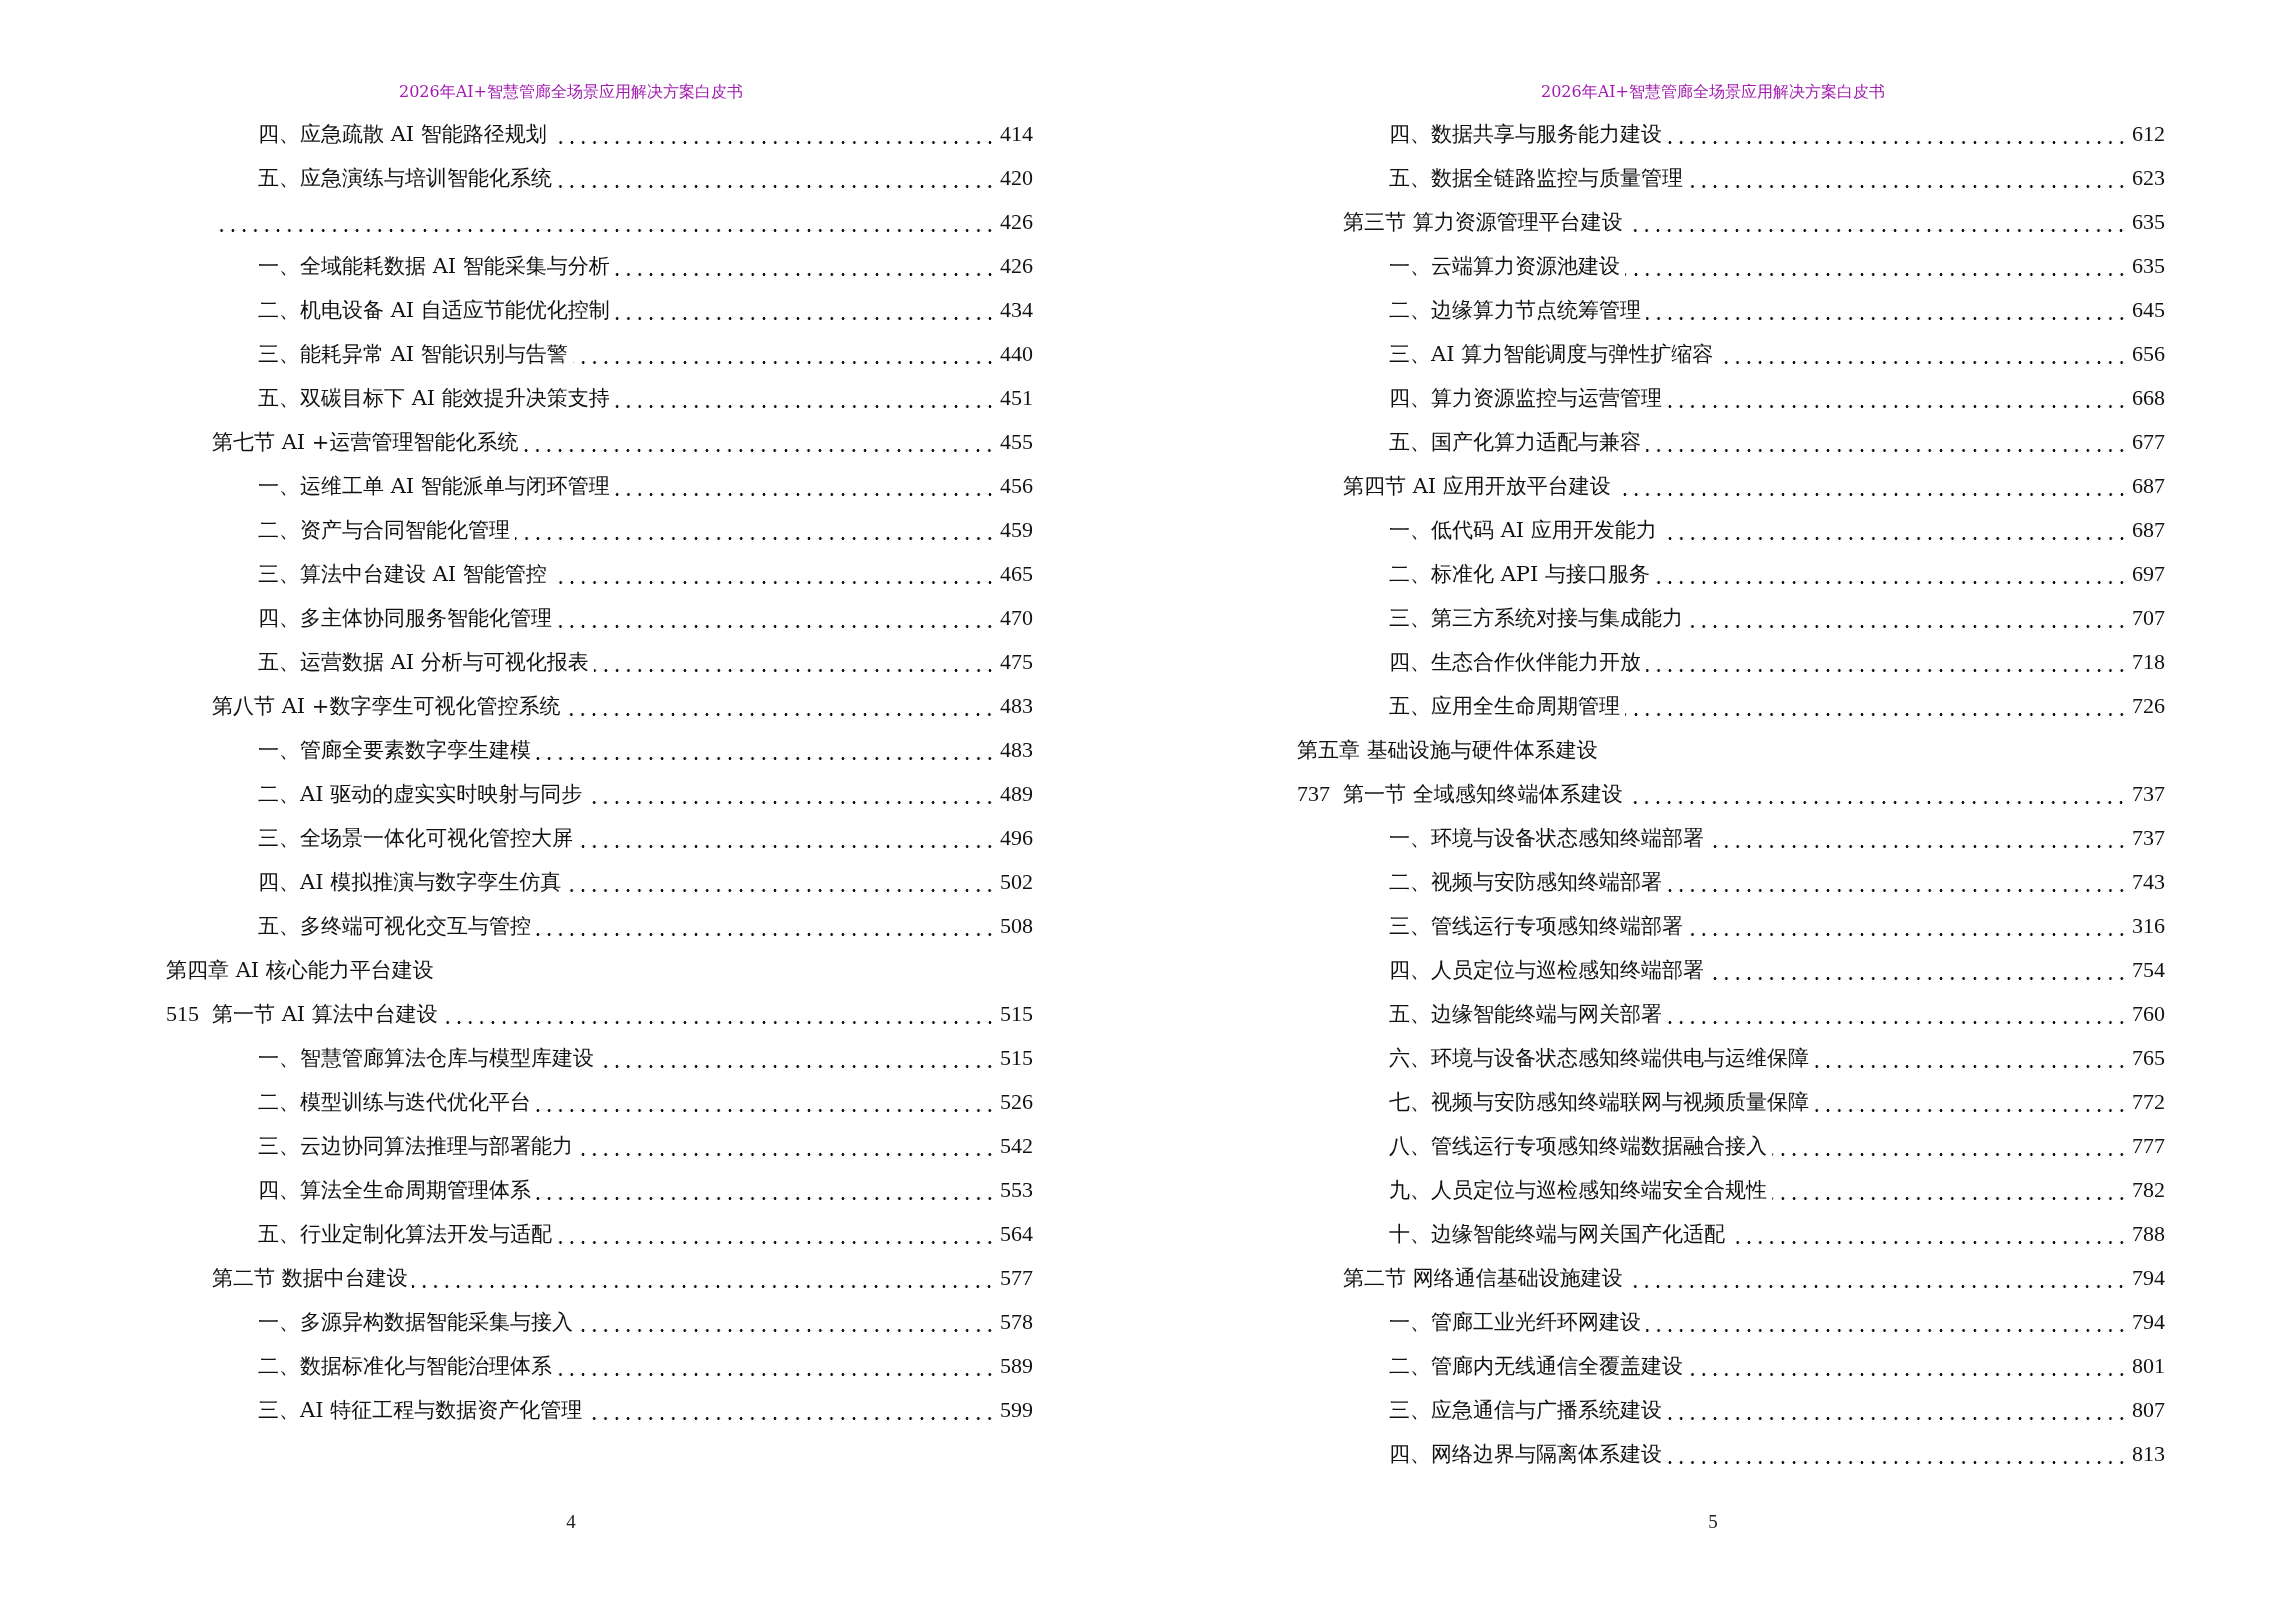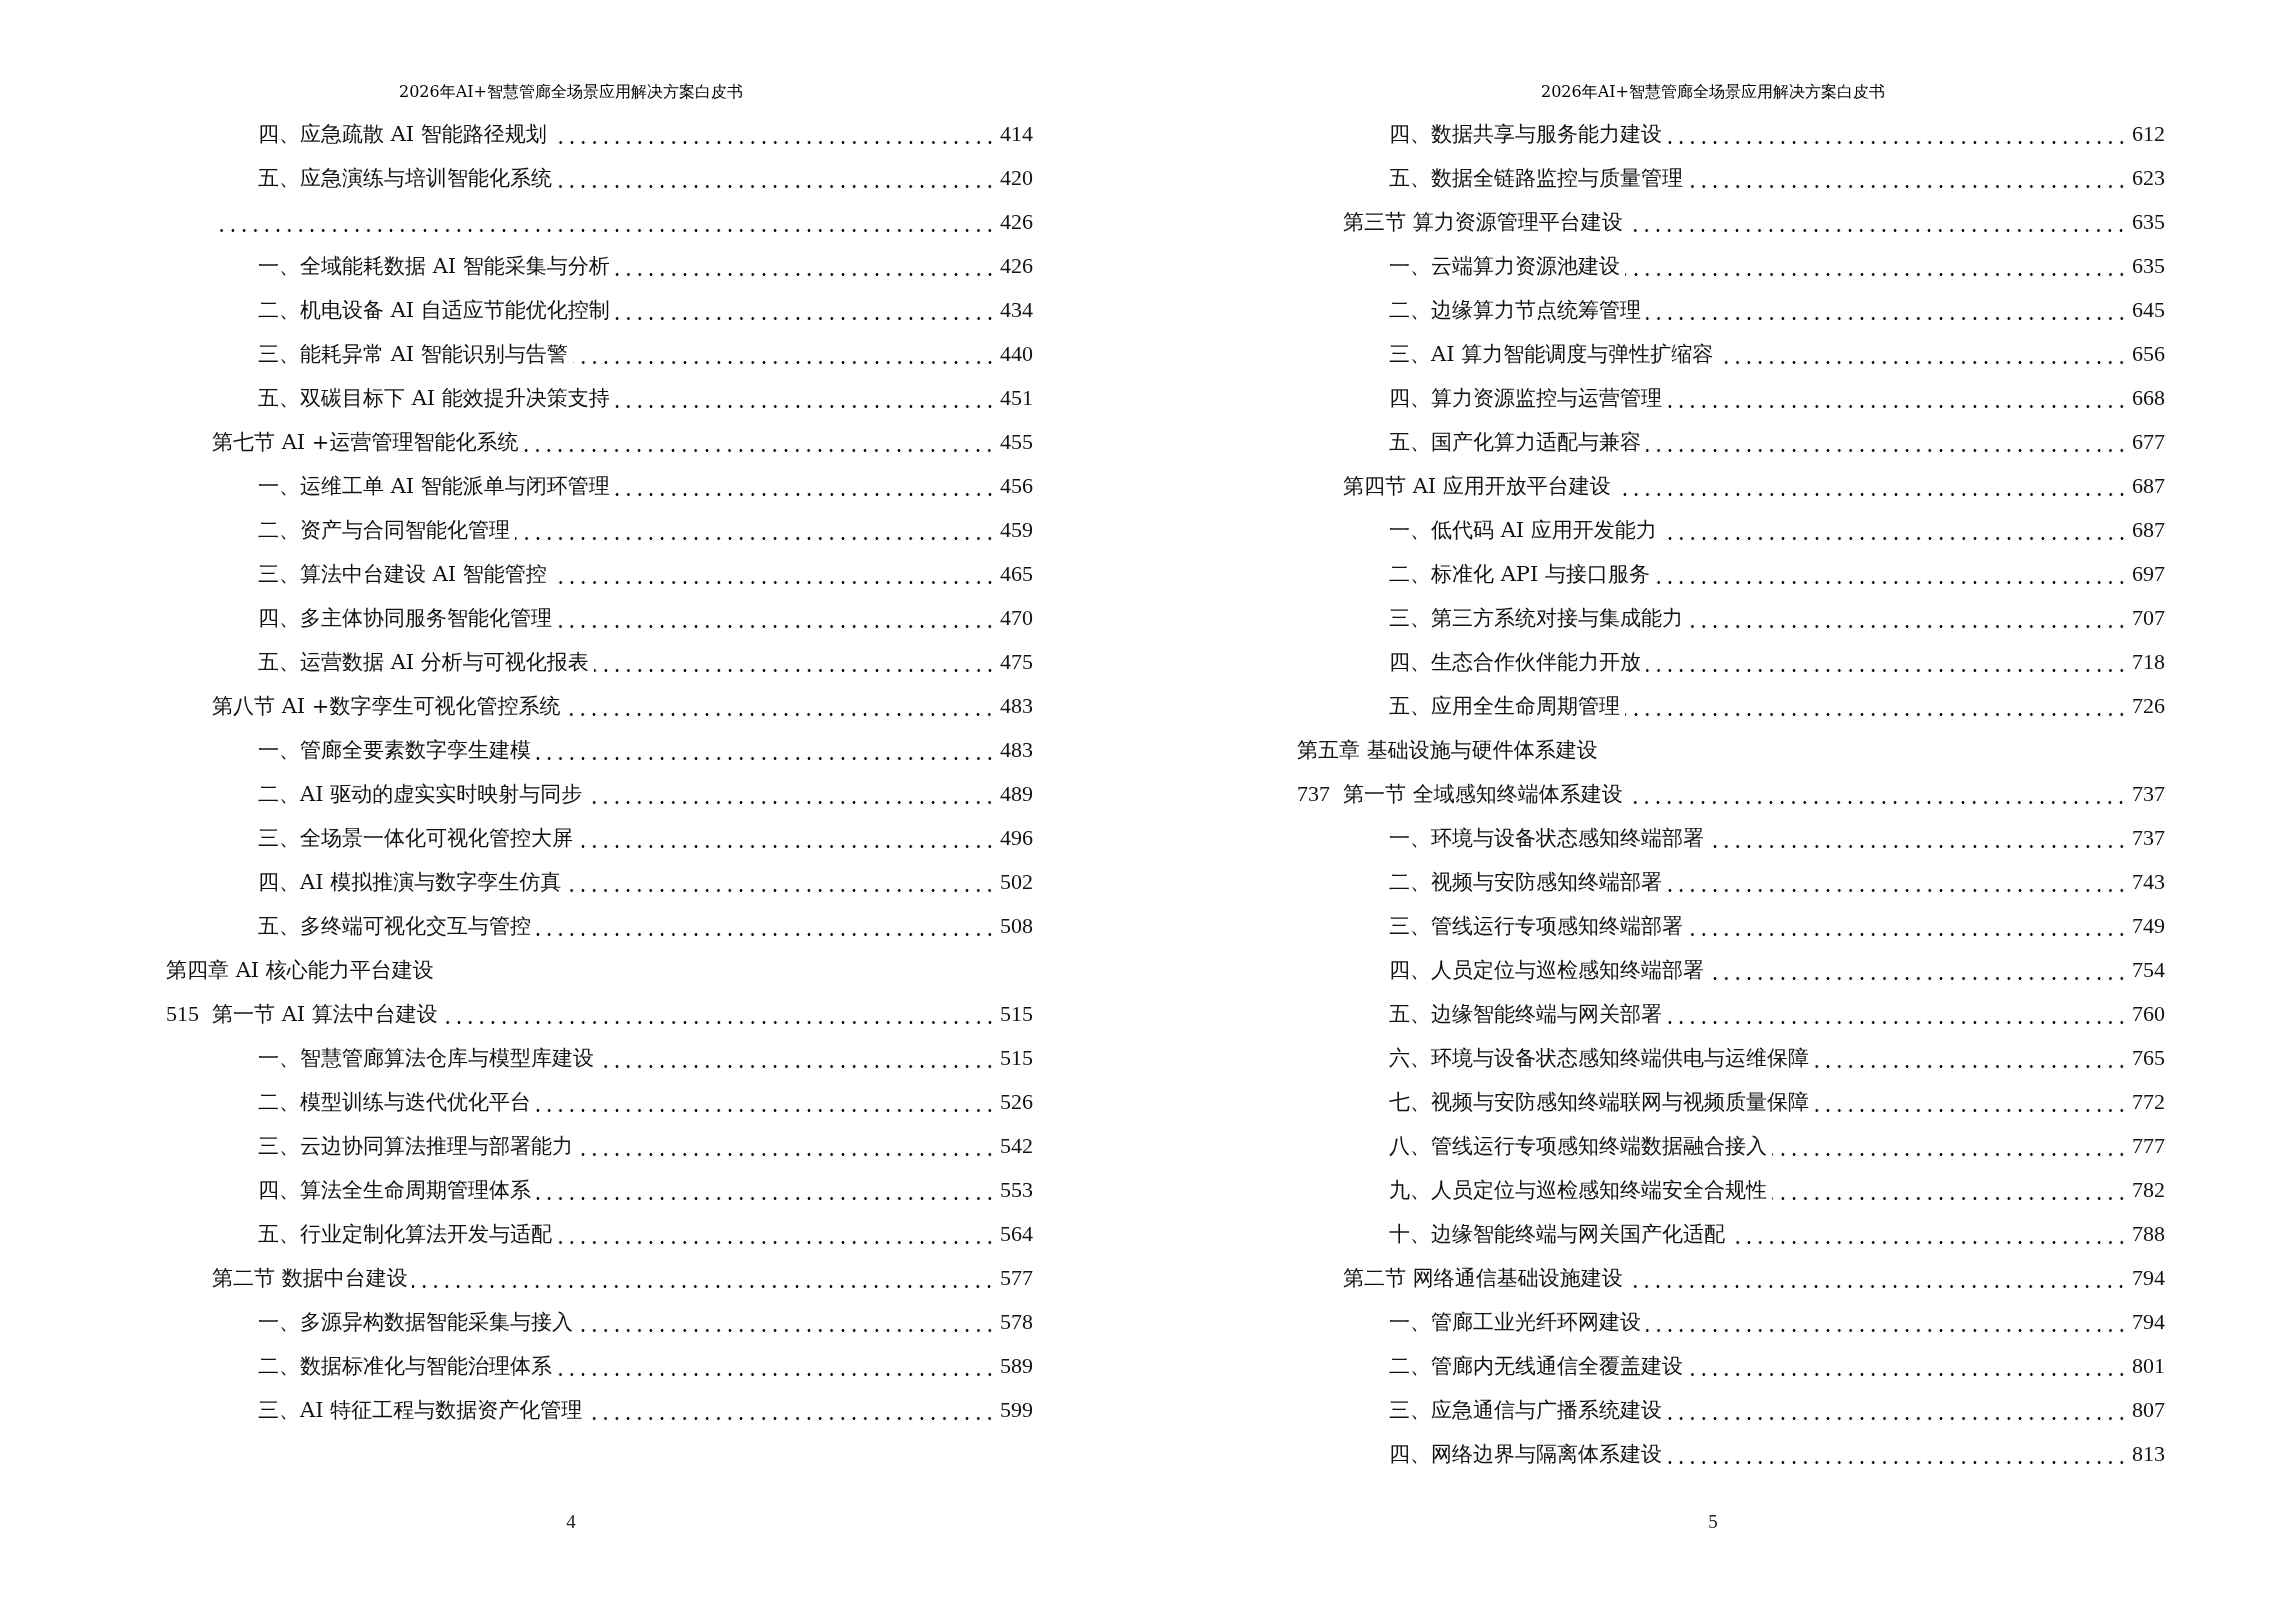--- a/index.html
+++ b/index.html
@@ -1,21 +1,21 @@
 <!DOCTYPE html>
 <html style="font-size:7.7px"><head>
 <meta charset="utf-8">
 <style>
   html, body { margin: 0; padding: 0; background: #ffffff; }
   body { width: 2284px; height: 1622px; position: relative; overflow: hidden;
          font-family: "DejaVu Serif", "Liberation Serif", serif; color: #111111; }
   .spread { position: absolute; left: 0; top: 0; width: 2284px; height: 1622px; display: flex; }
   .page { position: relative; width: 1142px; height: 1622px; background: #ffffff; }
   .page-header { position: absolute; left: 0; right: 0; top: 80px; text-align: center;
-                 font-size: 16px; line-height: 23px; color: #000000; letter-spacing: 0px; }
+                 font-size: 16px; line-height: 23px; color: #a21caf; letter-spacing: 0px; }
   .toc { position: absolute; top: 112px; }
   .page-left .toc { left: 166px; width: 867px; }
   .page-right .toc { left: 155px; width: 868px; }
   .toc-row { display: flex; align-items: baseline; height: 44px; font-size: 21px; line-height: 44px; white-space: nowrap; }
   .toc-row.lv0 { padding-left: 0; flex-direction: column; }
   .toc-row.lv1 { padding-left: 46px; }
   .toc-row.lv2 { padding-left: 92px; }
   .toc-title { flex: 0 0 auto; }
   .toc-leader { flex: 1 1 auto; margin: 0 4.8px 0 4.8px; height: 6.7px; align-self: center; position: relative; top: 8.7px;
                 background-image: radial-gradient(circle, #111111 1.3px, transparent 1.5px);
@@ -274,21 +274,21 @@
           <span class="toc-page">737</span>
         </div>
       <div class="toc-row lv2">
           <span class="toc-title">二、视频与安防感知终端部署</span>
           <span class="toc-leader"></span>
           <span class="toc-page">743</span>
         </div>
       <div class="toc-row lv2">
           <span class="toc-title">三、管线运行专项感知终端部署</span>
           <span class="toc-leader"></span>
-          <span class="toc-page">749</span>
+          <span class="toc-page">316</span>
         </div>
       <div class="toc-row lv2">
           <span class="toc-title">四、人员定位与巡检感知终端部署</span>
           <span class="toc-leader"></span>
           <span class="toc-page">754</span>
         </div>
       <div class="toc-row lv2">
           <span class="toc-title">五、边缘智能终端与网关部署</span>
           <span class="toc-leader"></span>
           <span class="toc-page">760</span>

